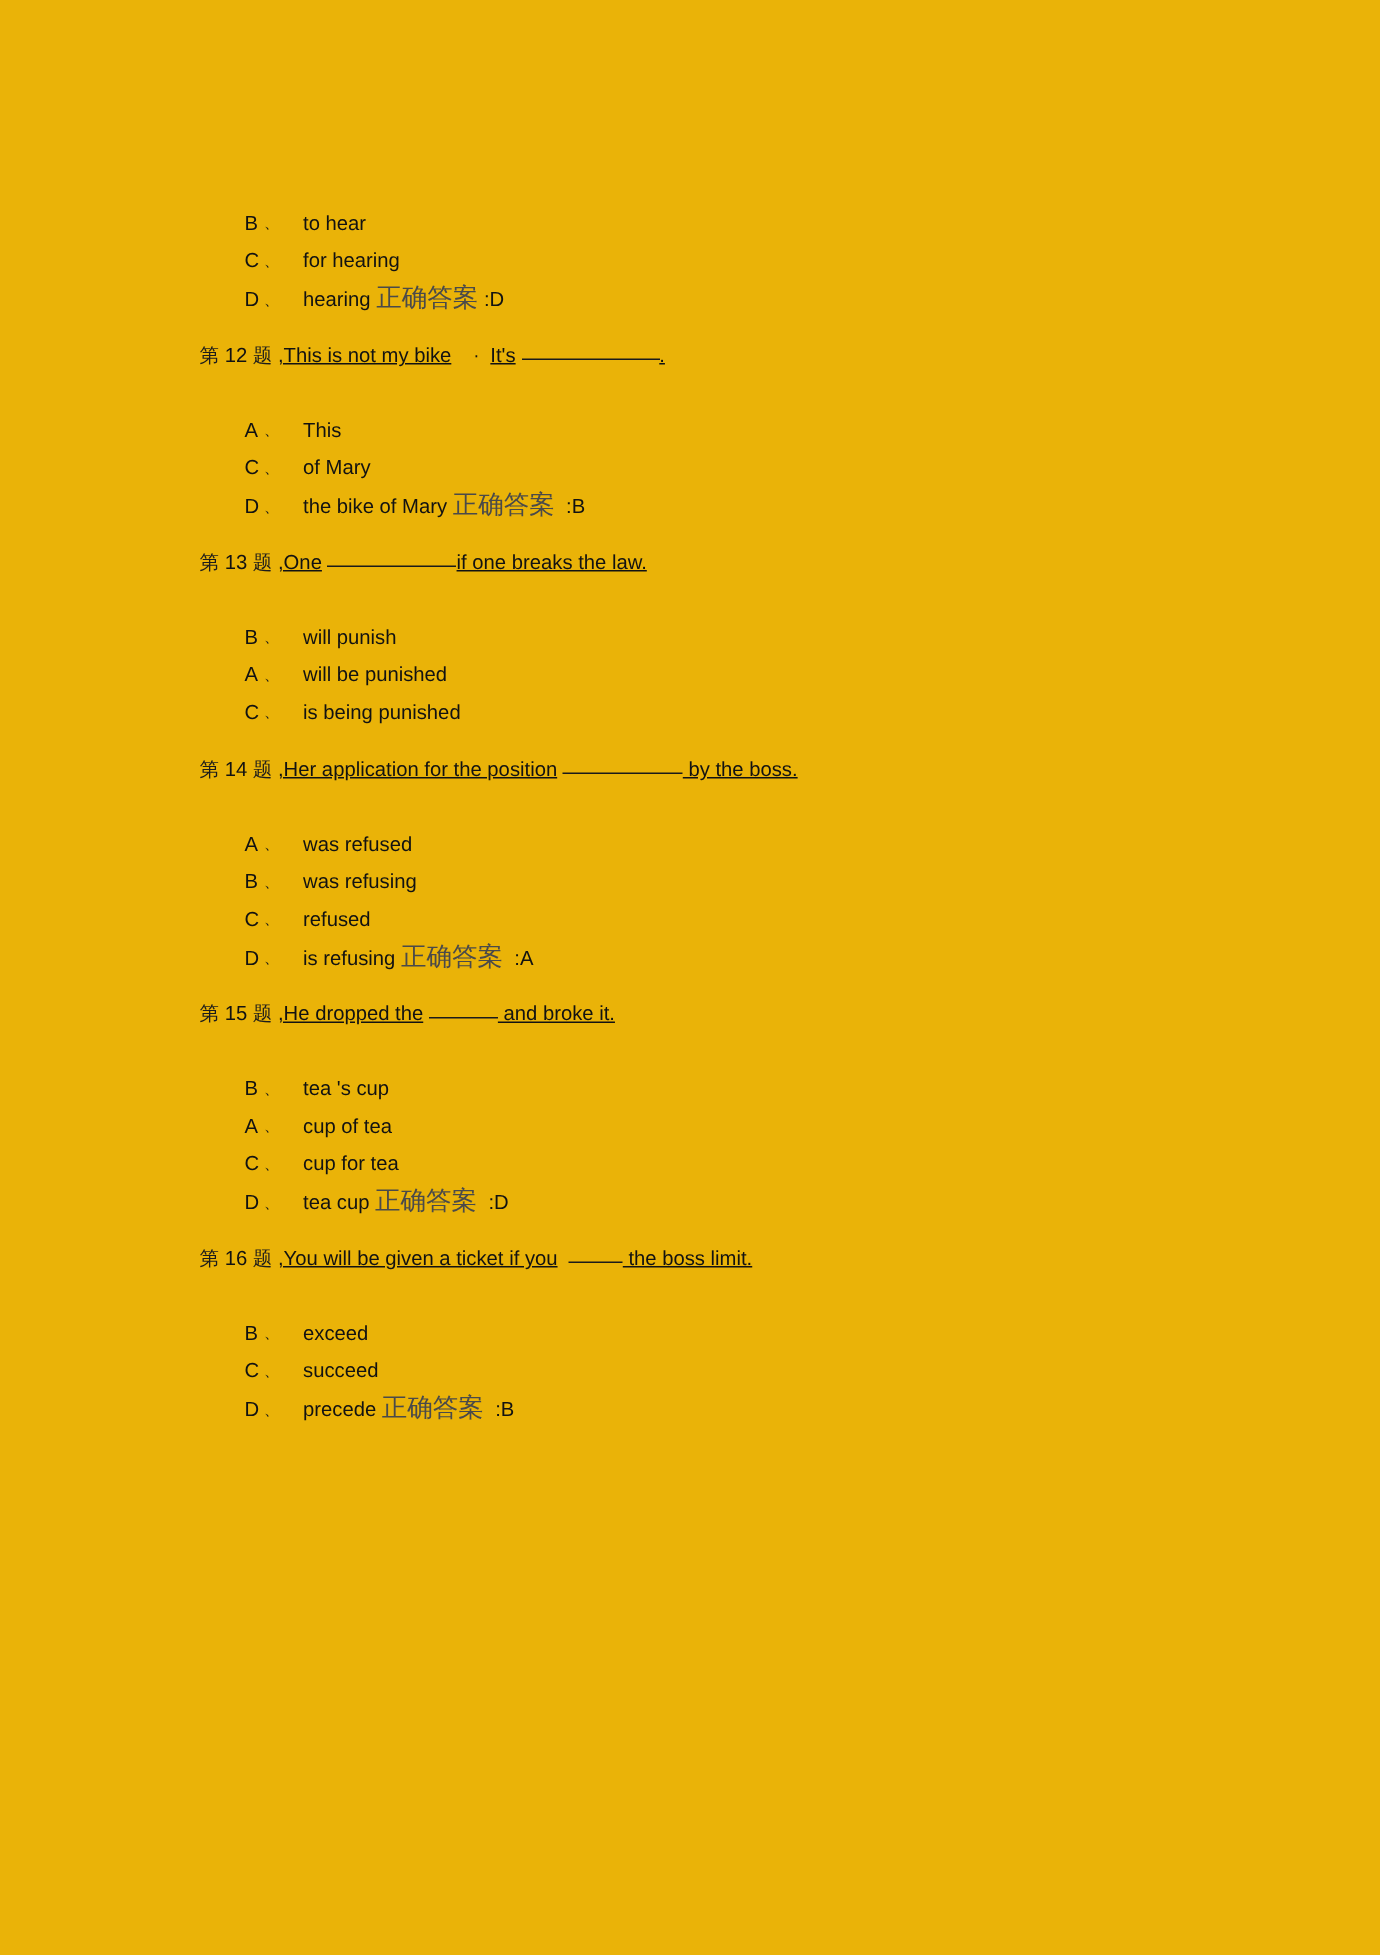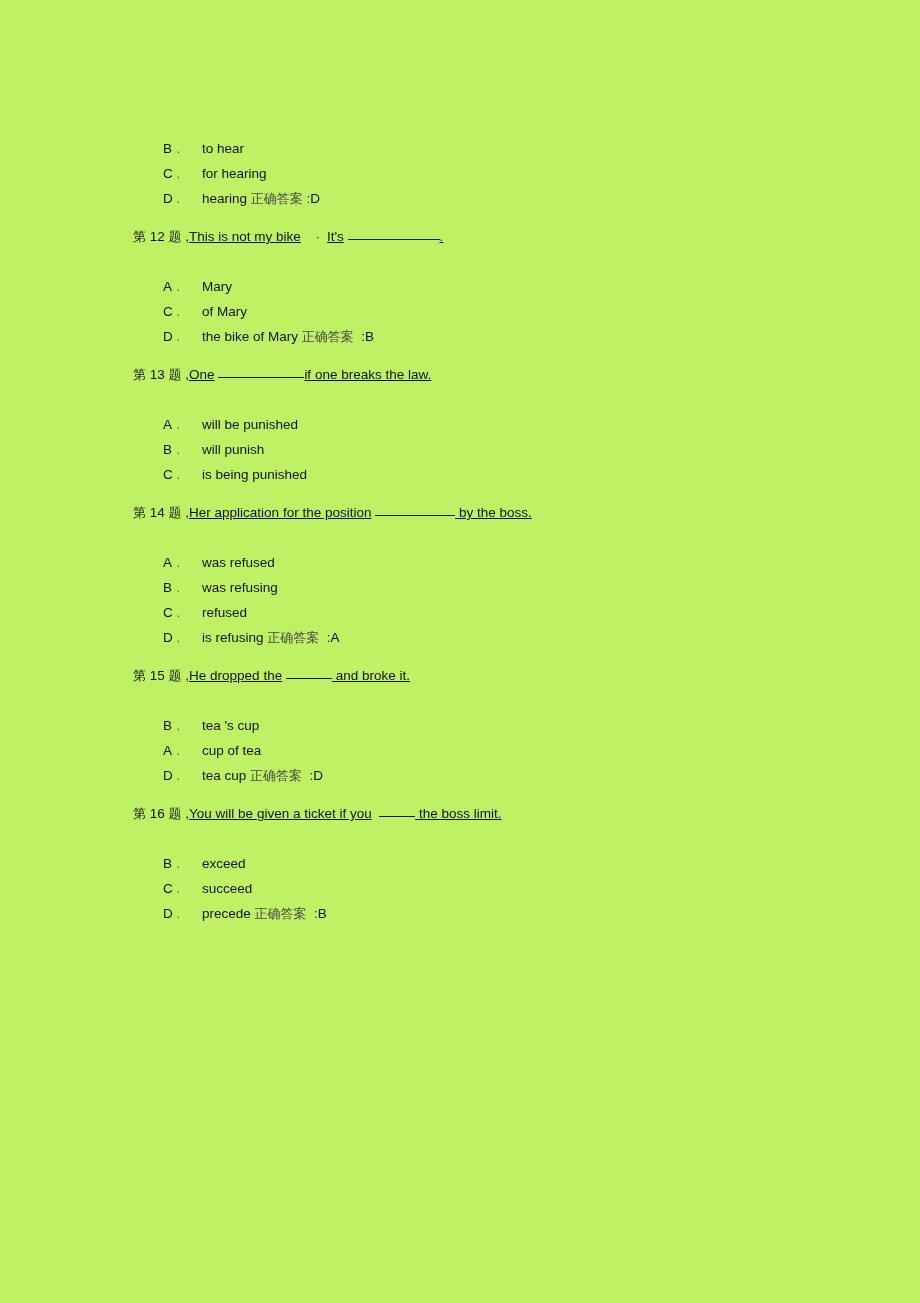--- a/index.html
+++ b/index.html
@@ -12,21 +12,21 @@
     width: 920px;
     height: 1303px;
     font-family: "Liberation Sans", sans-serif;
     color: #000000;
     -webkit-font-smoothing: antialiased;
   }
   .page {
     position: relative;
     width: 920px;
     height: 1303px;
-    background: #bef264;
+    background: #eab308;
     box-sizing: border-box;
     padding-top: 111px;
     padding-left: 133px;
   }
   .content {
     width: 700px;
   }
   
   .opt-row {
     font-size: 13.5px;
@@ -87,22 +87,22 @@
   .blank-xl { width: 92px; }
   .blank-lg { width: 86px; }
   .blank-md { width: 80px; }
   .blank-sm { width: 46px; }
   .blank-xs { width: 36px; }
   .middot {
     font-family: "DejaVu Sans", sans-serif;
     font-size: 11px;
   }
   .answer-cn {
-    font-family: Liberation Mono, monospace;
-    font-size: 13px;
+    font-family: Liberation Sans, sans-serif;
+    font-size: 17px;
     color: #4a4a4a;
     margin-top: 18px;
   }
   .answer-key {
     font-size: 13.5px;
     color: #121212;
   }
   .continuation {
     margin-bottom: 0;
   }
@@ -121,39 +121,39 @@
         <span class="opt-letter">C</span><span class="opt-mark">、</span><span class="opt-text">for hearing</span>
       </div>
       <div class="opt-row">
         <span class="opt-letter">D</span><span class="opt-mark">、</span><span class="opt-text">hearing</span> <span class="answer-cn">正确答案</span> <span class="answer-key"><span>:</span><span>D</span></span>
       </div>
     </div>
 
     <div class="question-block">
       <div class="q-stem"><span class="q-prefix-cn">第</span> <span class="q-num">12</span> <span class="q-prefix-cn">题</span> <span class="q-body">,This is not my bike</span>    <span class="middot">·</span>  <span class="q-body">It's</span> <span class="blank blank-xl"></span><span class="q-body">.</span></div>
       <div class="opt-row">
-        <span class="opt-letter">A</span><span class="opt-mark">、</span><span class="opt-text">Mary</span>
+        <span class="opt-letter">A</span><span class="opt-mark">、</span><span class="opt-text">This</span>
       </div>
       <div class="opt-row">
         <span class="opt-letter">C</span><span class="opt-mark">、</span><span class="opt-text">of Mary</span>
       </div>
       <div class="opt-row">
         <span class="opt-letter">D</span><span class="opt-mark">、</span><span class="opt-text">the bike of Mary</span> <span class="answer-cn">正确答案</span>  <span class="answer-key"><span>:</span><span>B</span></span>
       </div>
     </div>
 
     <div class="question-block">
       <div class="q-stem"><span class="q-prefix-cn">第</span> <span class="q-num">13</span> <span class="q-prefix-cn">题</span> <span class="q-body">,One</span> <span class="blank blank-lg"></span><span class="q-body">if one breaks the law.</span></div>
       <div class="opt-row">
+        <span class="opt-letter">B</span><span class="opt-mark">、</span><span class="opt-text">will punish</span>
+      </div>
+      <div class="opt-row">
         <span class="opt-letter">A</span><span class="opt-mark">、</span><span class="opt-text">will be punished</span>
       </div>
       <div class="opt-row">
-        <span class="opt-letter">B</span><span class="opt-mark">、</span><span class="opt-text">will punish</span>
-      </div>
-      <div class="opt-row">
         <span class="opt-letter">C</span><span class="opt-mark">、</span><span class="opt-text">is being punished</span>
       </div>
     </div>
 
     <div class="question-block">
       <div class="q-stem"><span class="q-prefix-cn">第</span> <span class="q-num">14</span> <span class="q-prefix-cn">题</span> <span class="q-body">,Her application for the position</span> <span class="blank blank-md"></span><span class="q-body"> by the boss.</span></div>
       <div class="opt-row">
         <span class="opt-letter">A</span><span class="opt-mark">、</span><span class="opt-text">was refused</span>
       </div>
       <div class="opt-row">
@@ -167,20 +167,23 @@
       </div>
     </div>
 
     <div class="question-block">
       <div class="q-stem"><span class="q-prefix-cn">第</span> <span class="q-num">15</span> <span class="q-prefix-cn">题</span> <span class="q-body">,He dropped the</span> <span class="blank blank-sm"></span><span class="q-body"> and broke it.</span></div>
       <div class="opt-row">
         <span class="opt-letter">B</span><span class="opt-mark">、</span><span class="opt-text">tea 's cup</span>
       </div>
       <div class="opt-row">
         <span class="opt-letter">A</span><span class="opt-mark">、</span><span class="opt-text">cup of tea</span>
+      </div>
+      <div class="opt-row">
+        <span class="opt-letter">C</span><span class="opt-mark">、</span><span class="opt-text">cup for tea</span>
       </div>
       <div class="opt-row">
         <span class="opt-letter">D</span><span class="opt-mark">、</span><span class="opt-text">tea cup</span> <span class="answer-cn">正确答案</span>  <span class="answer-key"><span>:</span><span>D</span></span>
       </div>
     </div>
 
     <div class="question-block">
       <div class="q-stem"><span class="q-prefix-cn">第</span> <span class="q-num">16</span> <span class="q-prefix-cn">题</span> <span class="q-body">,You will be given a ticket if you</span>  <span class="blank blank-xs"></span><span class="q-body"> the boss limit.</span></div>
       <div class="opt-row">
         <span class="opt-letter">B</span><span class="opt-mark">、</span><span class="opt-text">exceed</span>

